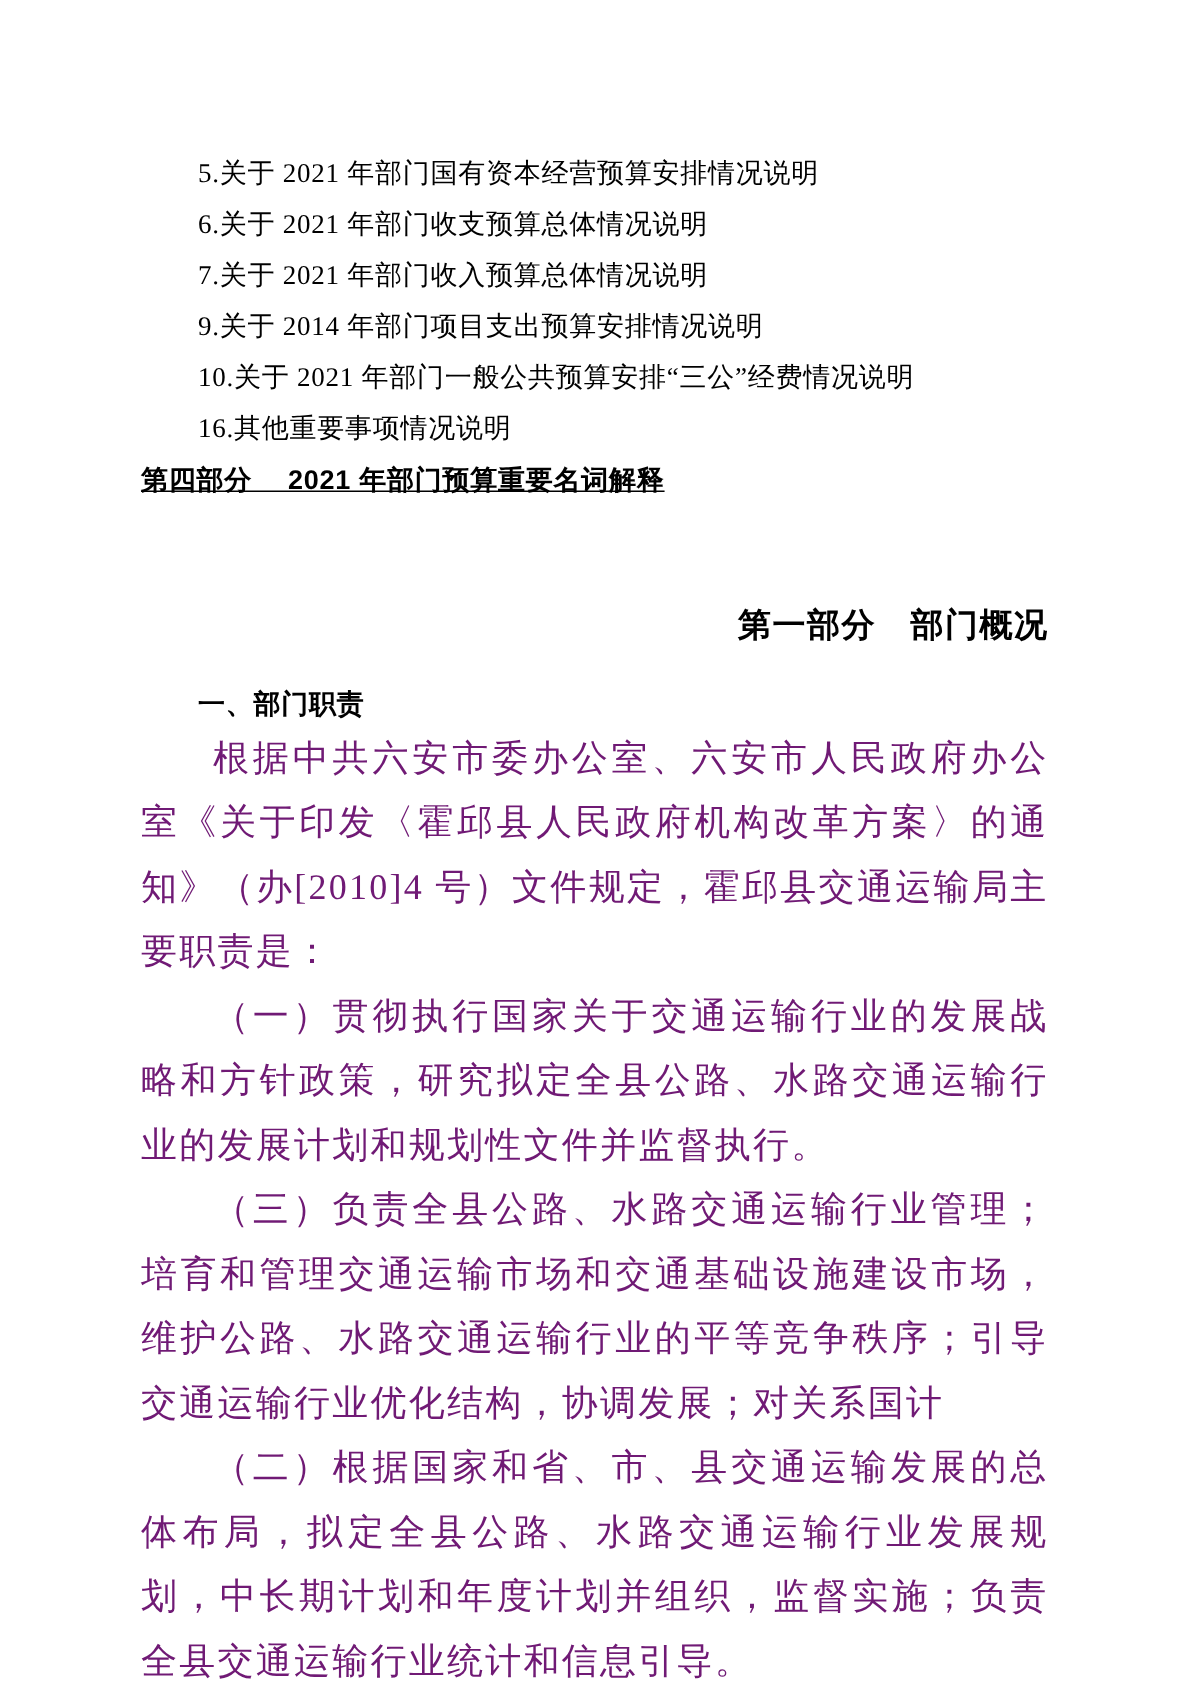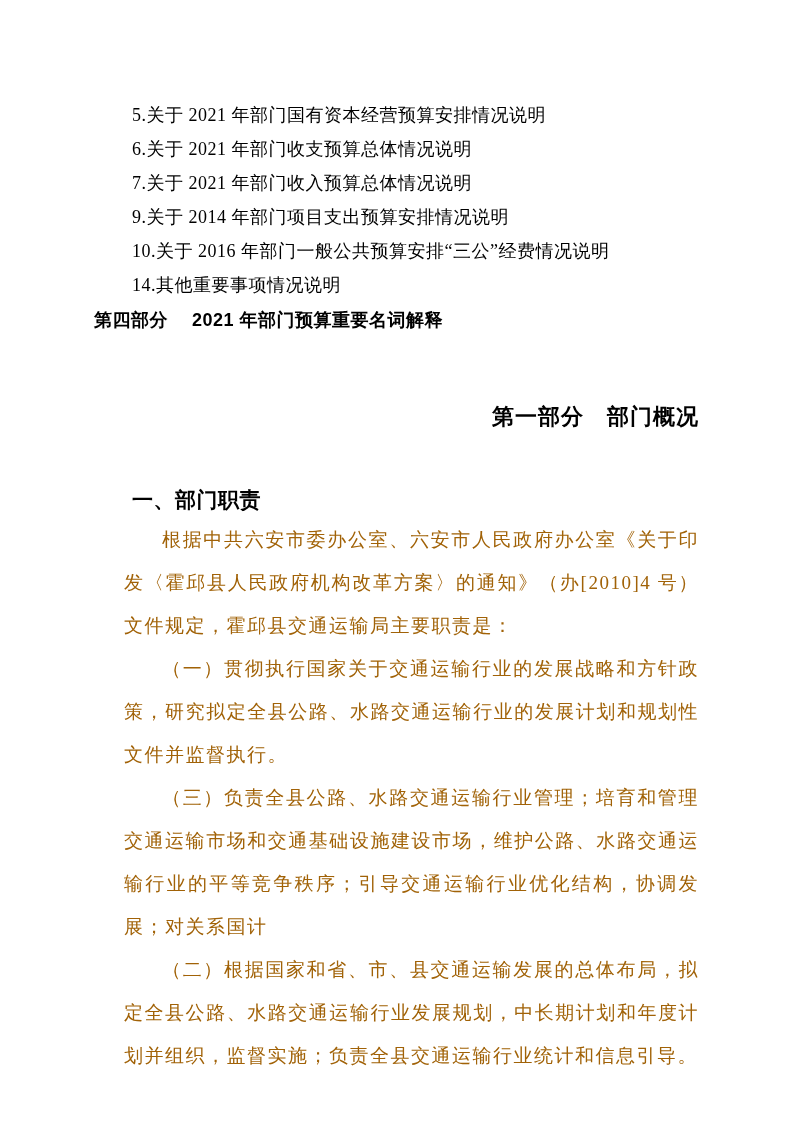--- a/index.html
+++ b/index.html
@@ -22,60 +22,60 @@
       letter-spacing: 0.5px;
       white-space: nowrap;
     }
     .toc-part {
       font-size: 18px;
       line-height: 36px;
       font-weight: bold;
       font-family: "Liberation Sans", "DejaVu Sans", sans-serif;
       letter-spacing: 0.5px;
       white-space: nowrap;
+      text-decoration: underline;
     }
     .section-title {
       margin-top: 64px;
       text-align: right;
       font-size: 22px;
       font-weight: bold;
       font-family: "Liberation Sans", "DejaVu Sans", sans-serif;
       letter-spacing: 1px;
     }
     .sub-heading {
-      margin-top: 54px;
+      margin-top: 25px;
       padding-left: 38px;
-      font-size: 21px;
+      font-size: 18px;
       font-weight: bold;
       font-family: "Liberation Sans", "DejaVu Sans", sans-serif;
       letter-spacing: 0.5px;
     }
     .body-text { margin-top: 4px; }
     .body-para {
-      font-size: 19px;
+      font-size: 24px;
       line-height: 43px;
       text-align: justify;
       text-indent: 2em;
       letter-spacing: 1.5px;
-      color: #a16207;
-      margin-left: 30px;
+      color: #701a75;
     }
   </style>
 </head>
 <body>
 
 <div class="page">
 
   <div class="toc">
     <div class="toc-item">5.关于 2021 年部门国有资本经营预算安排情况说明</div>
     <div class="toc-item">6.关于 2021 年部门收支预算总体情况说明</div>
     <div class="toc-item">7.关于 2021 年部门收入预算总体情况说明</div>
     <div class="toc-item">9.关于 2014 年部门项目支出预算安排情况说明</div>
-    <div class="toc-item">10.关于 2016 年部门一般公共预算安排“三公”经费情况说明</div>
-    <div class="toc-item">14.其他重要事项情况说明</div>
+    <div class="toc-item">10.关于 2021 年部门一般公共预算安排“三公”经费情况说明</div>
+    <div class="toc-item">16.其他重要事项情况说明</div>
     <div class="toc-part">第四部分　 2021 年部门预算重要名词解释</div>
   </div>
 
   <h1 class="section-title">第一部分　部门概况</h1>
 
   <h2 class="sub-heading">一、部门职责</h2>
 
   <div class="body-text">
     <p class="body-para">根据中共六安市委办公室、六安市人民政府办公室《关于印发〈霍邱县人民政府机构改革方案〉的通知》（办[2010]4 号）文件规定，霍邱县交通运输局主要职责是：</p>
     <p class="body-para">（一）贯彻执行国家关于交通运输行业的发展战略和方针政策，研究拟定全县公路、水路交通运输行业的发展计划和规划性文件并监督执行。</p>

